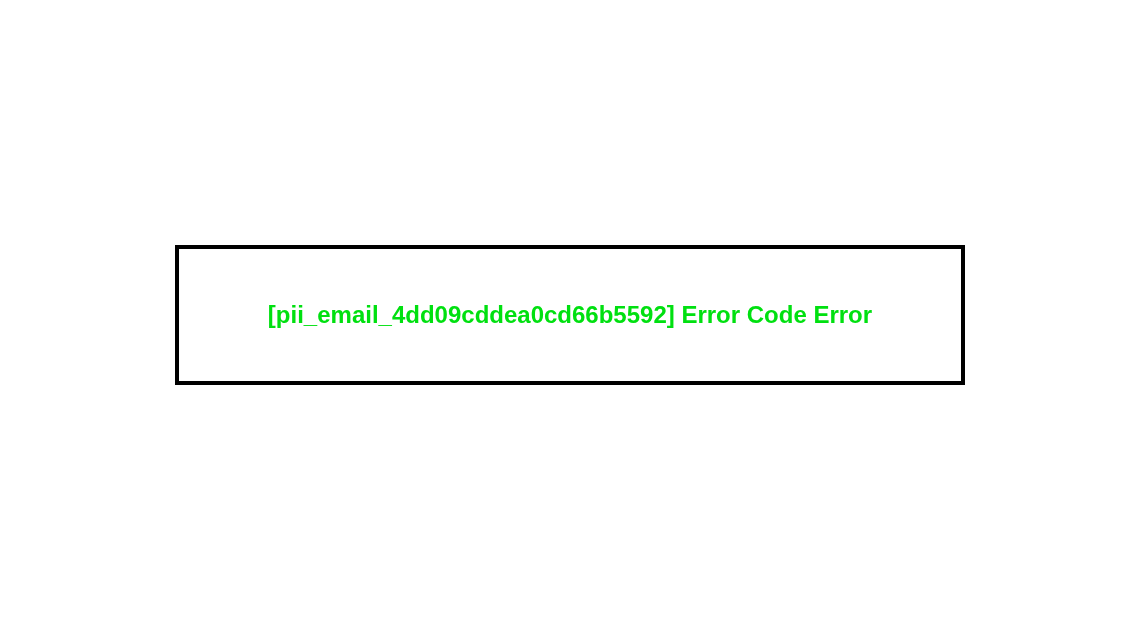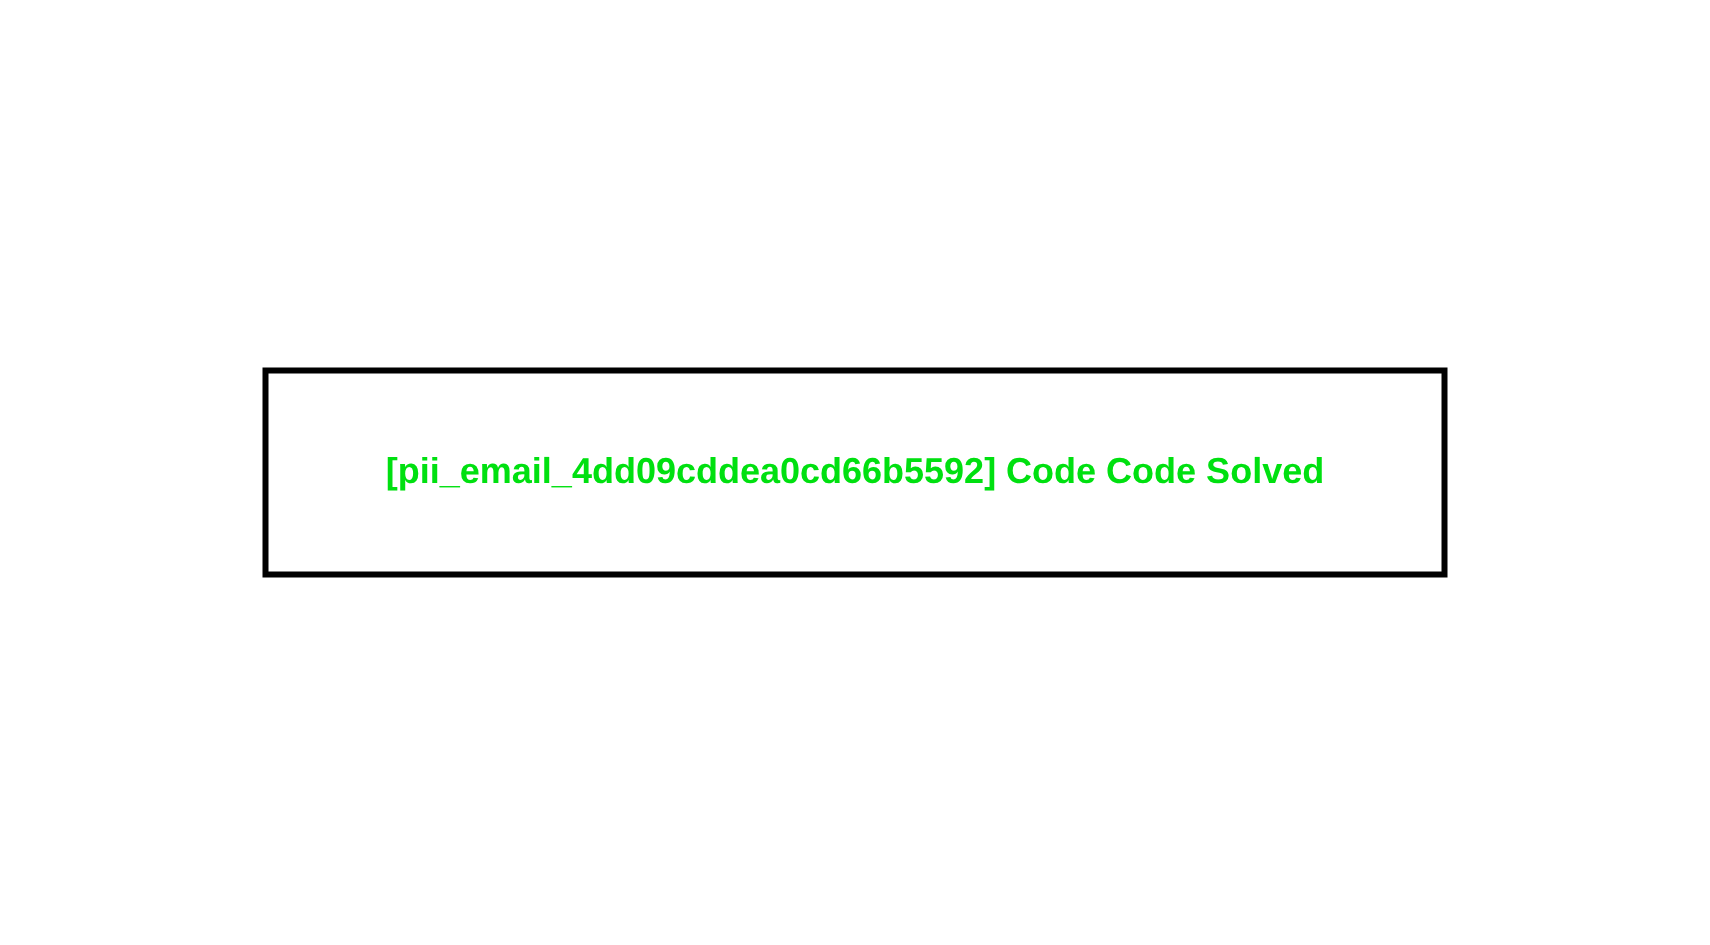--- a/index.html
+++ b/index.html
@@ -29,14 +29,14 @@
       color: #00e010;
       font-size: 24px;
       font-weight: bold;
       text-align: center;
     }
   </style>
 </head>
 <body>
 
 <div class="banner-box">
-  <div class="banner-text">[pii_email_4dd09cddea0cd66b5592] Code Code Solved</div>
+  <div class="banner-text">[pii_email_4dd09cddea0cd66b5592] Error Code Error</div>
 </div>
 
 </body></html>

